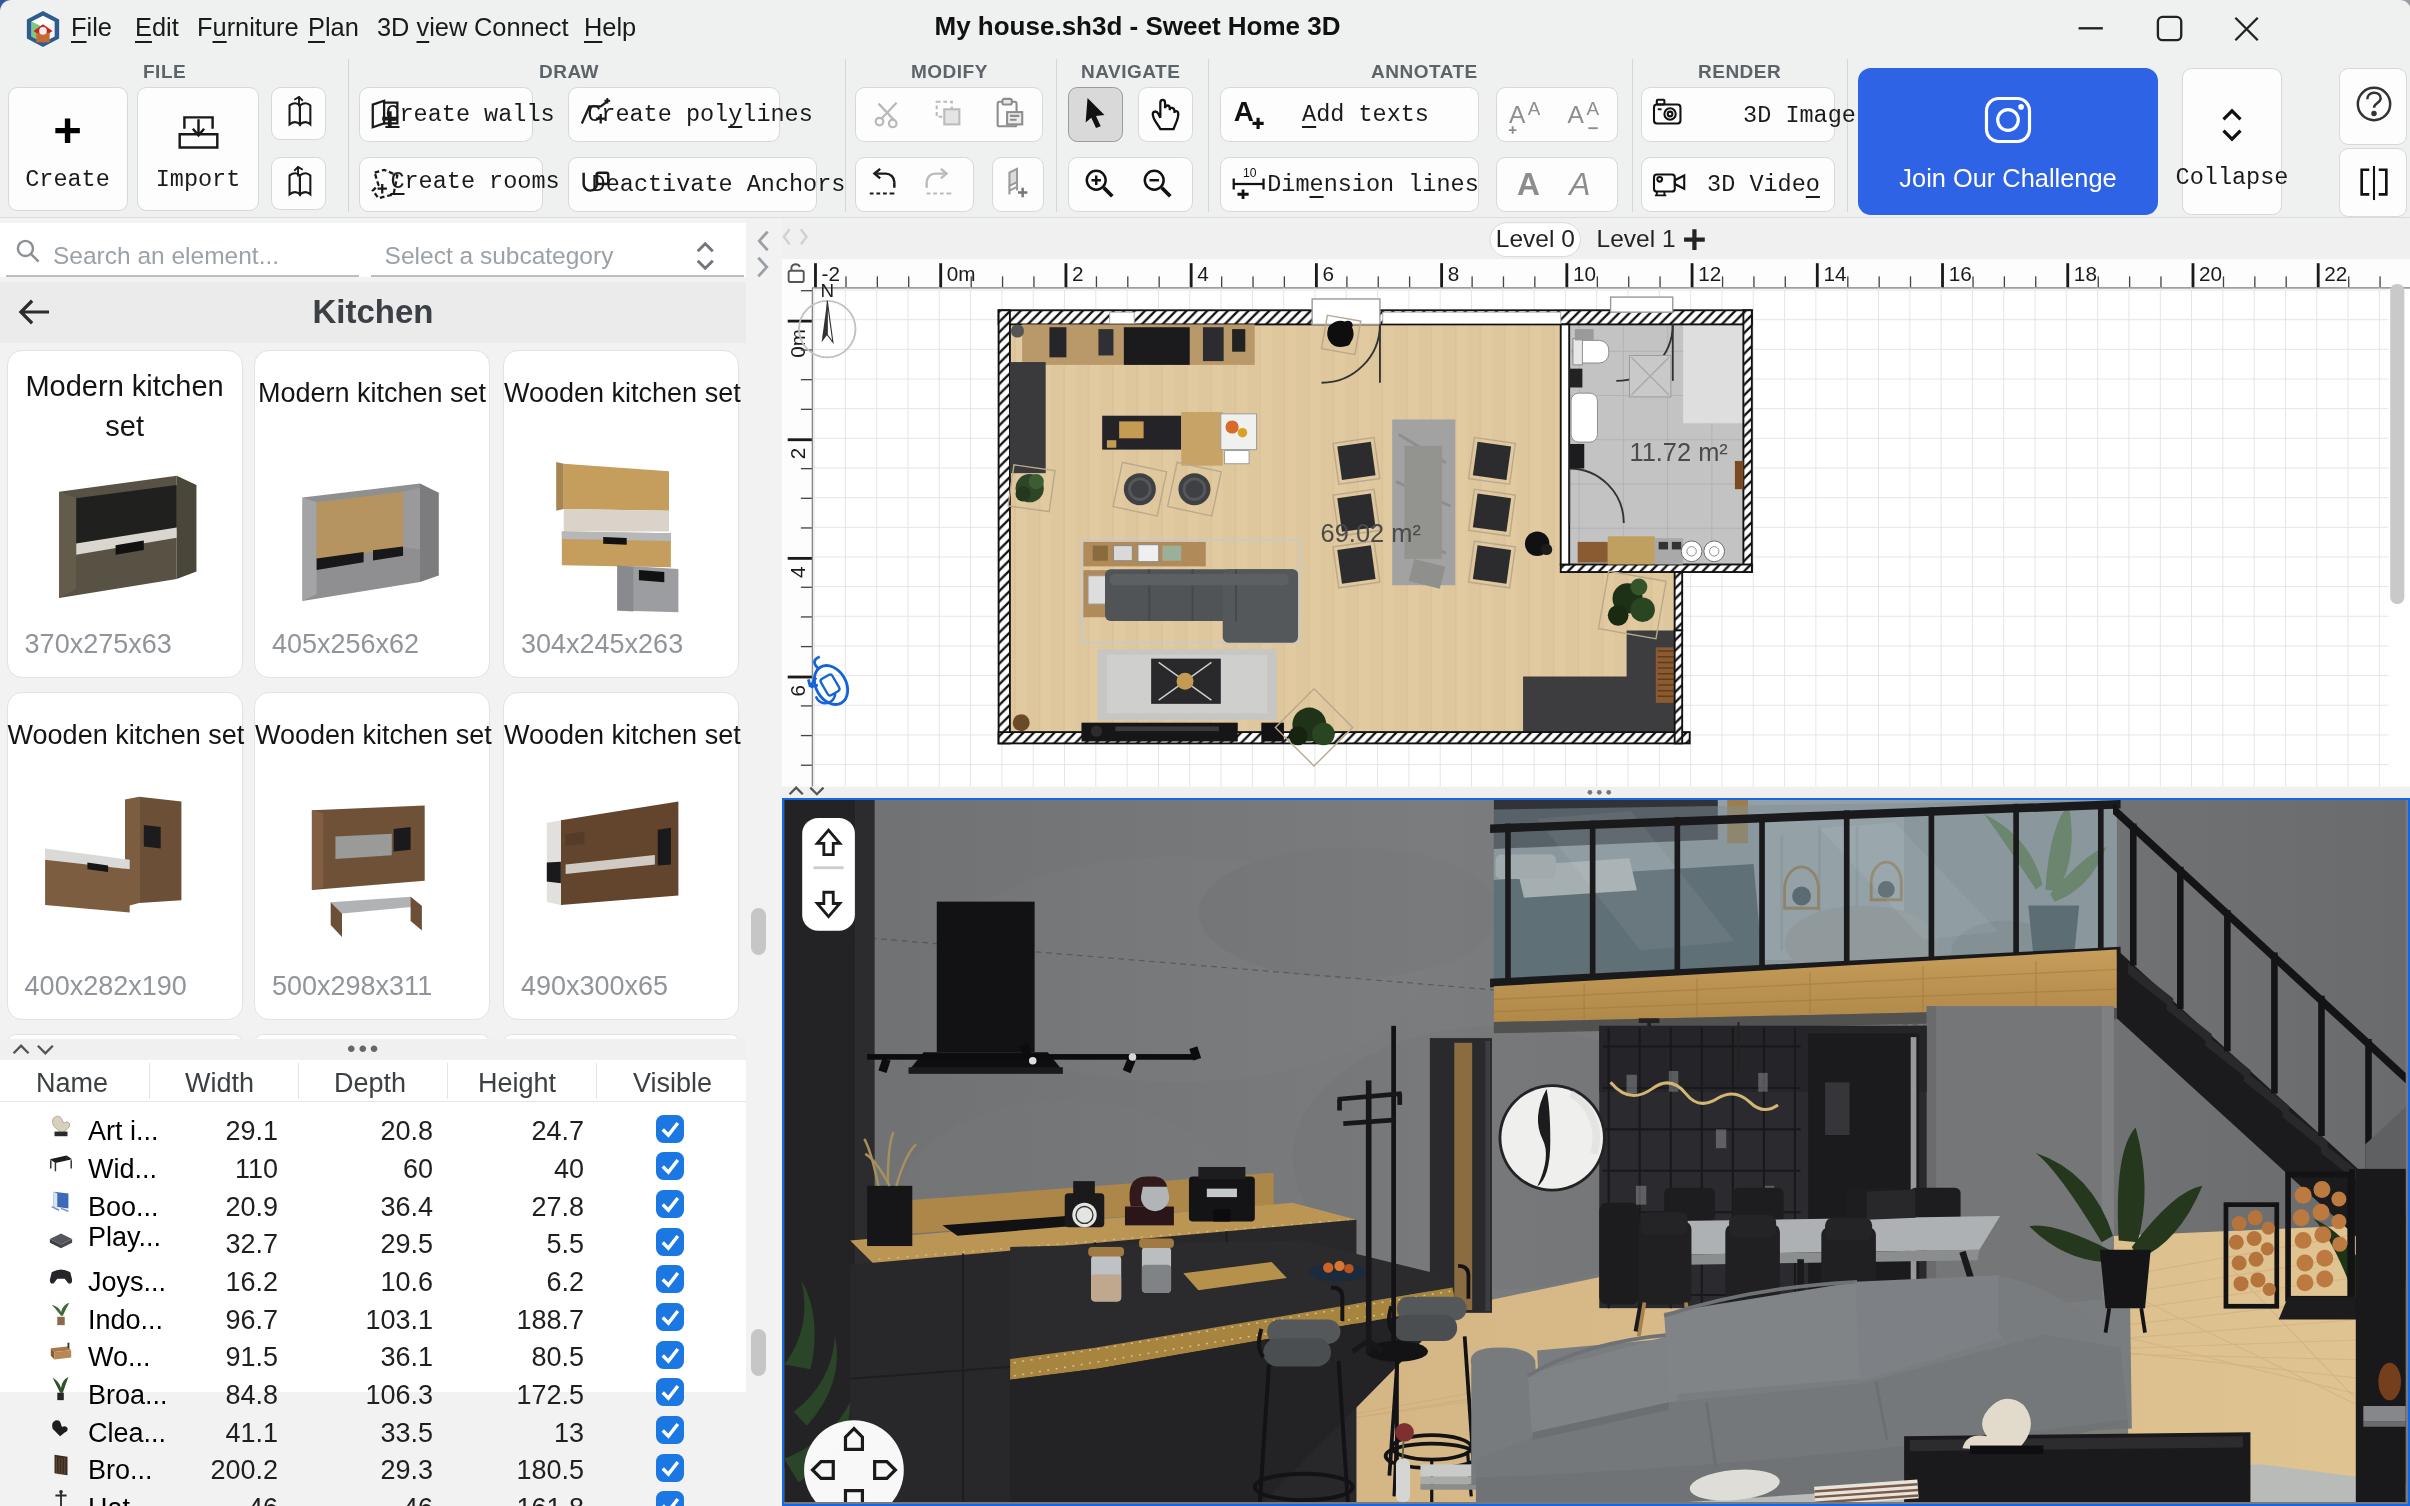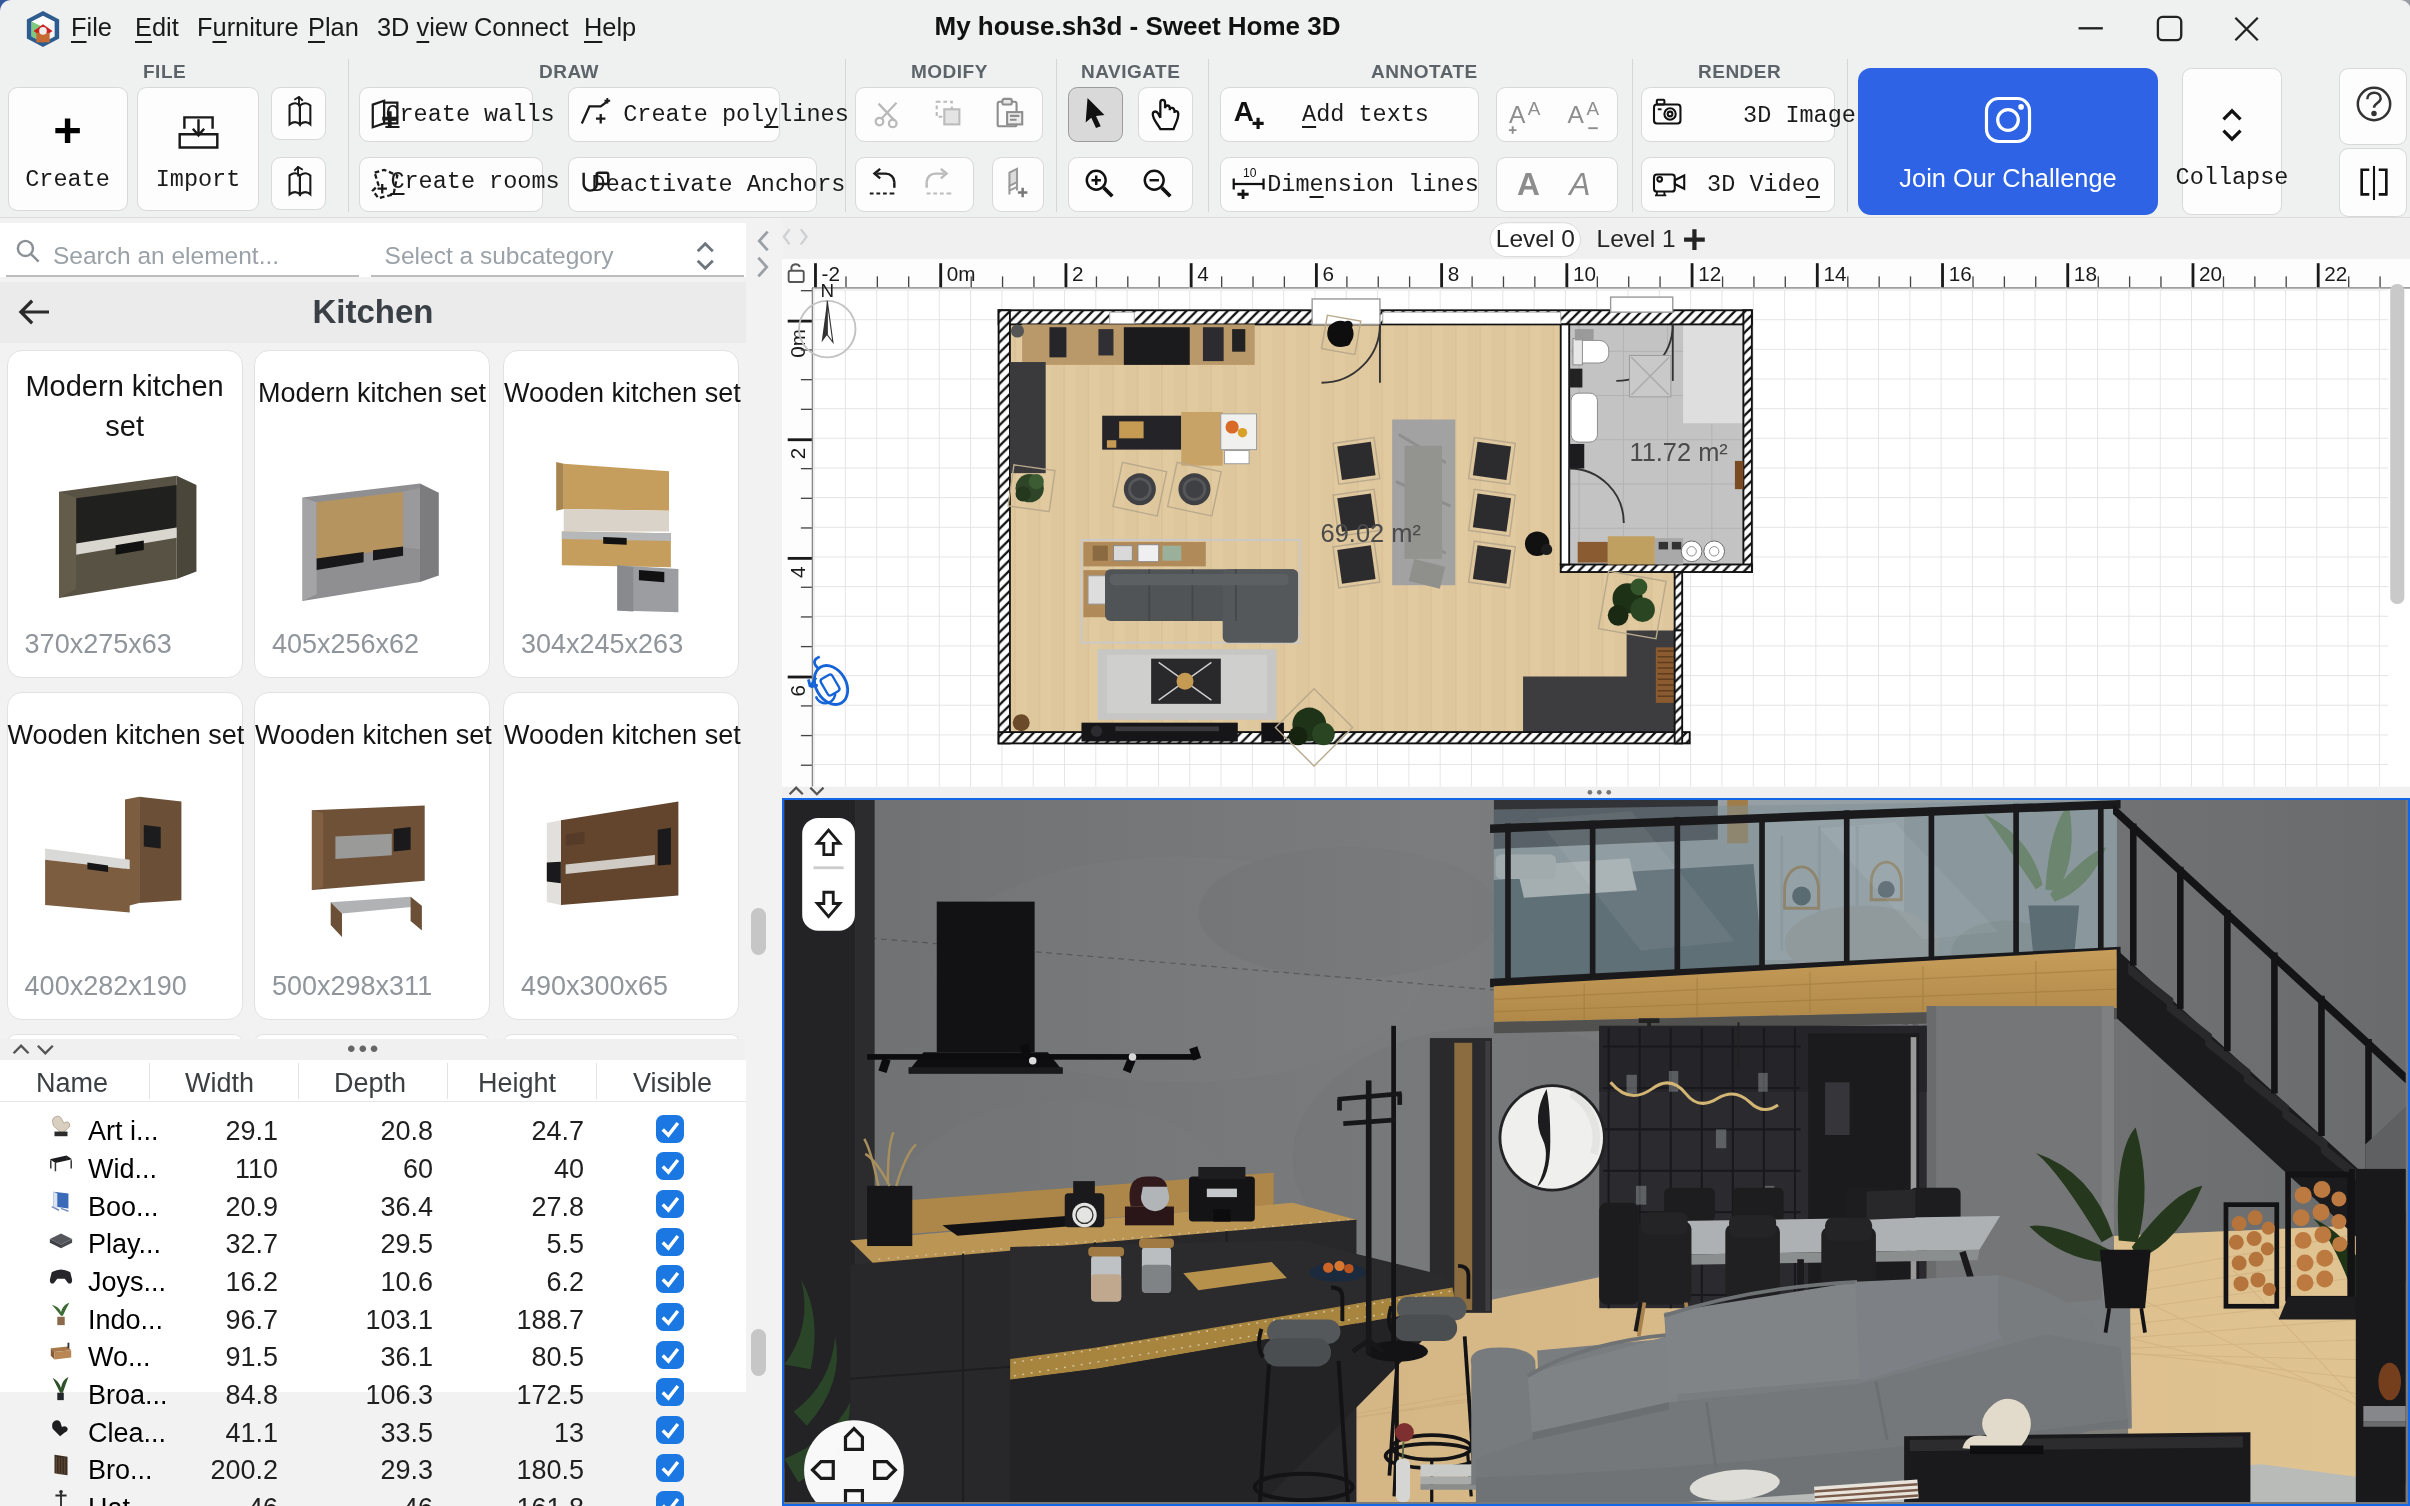--- a/index.html
+++ b/index.html
@@ -82,21 +82,21 @@
   <div class="btn" style="left:359px;top:34px;width:174px;height:55px;"></div>
   <div class="abs btnlbl" style="left:407px;top:34px;width:126px;height:55px;">
       <span><u>C</u>reate walls</span>
     </div>
   <svg class="abs" style="left:369px;top:44px;" width="34" height="34" viewBox="0 0 36 36" fill="none" stroke="#1a1a1a" stroke-width="2.4">
     <path d="M4 8 l12 -4 v24 l-12 4 z"></path>
       <path d="M16 6 h14 v22 h-14"></path>
       <path d="M22 15 v16 M14 23 h16" stroke-width="4"></path>
   </svg>
   <div class="btn" style="left:568px;top:34px;width:212px;height:55px;"></div>
-  <div class="abs btnlbl" style="left:621px;top:34px;width:158px;height:55px;margin-left:36px;">
+  <div class="abs btnlbl" style="left:621px;top:34px;width:158px;height:55px;">
       <span>Create pol<u>y</u>lines</span>
     </div>
   <svg class="abs" style="left:578px;top:44px;" width="36" height="34" viewBox="0 0 38 36" fill="none" stroke="#1a1a1a" stroke-width="2.4">
     <path d="M4 28 L12 10 h12 l8 -6"></path>
       <path d="M28 4 l6 0 m-3 -3 v6" stroke-width="2"></path>
       <path d="M24 18 v10 M19 23 h10"></path>
   </svg>
   <div class="btn" style="left:359px;top:104px;width:184px;height:55px;"></div>
   <div class="abs btnlbl" style="left:407px;top:104px;width:136px;height:48px;">
       <span><u>C</u>reate rooms</span>
@@ -433,21 +433,21 @@
     <div class="cb" style="left:656px;top:130px;">
         <svg width="22.6" height="21" viewBox="0 0 24 22">
           <path d="M4 11 l6 6 L20 4" stroke="#fff" stroke-width="3.6" fill="none"></path>
         </svg>
       </div>
     <div class="abs" style="left:48px;top:166px;"><svg width="26" height="26" viewBox="0 0 28 28">
           <polygon points="2,14 14,8 26,14 14,20" fill="#55575c"></polygon>
           <polygon points="2,14 14,20 14,24 2,18" fill="#3e4045"></polygon>
           <polygon points="26,14 14,20 14,24 26,18" fill="#484a4f"></polygon>
         </svg></div>
-    <div class="rowname" style="left:88px;top:169px;">Play...</div>
+    <div class="rowname" style="left:88px;top:162px;">Play...</div>
     <div class="num" style="left:165px;top:169px;">32.7</div>
     <div class="num" style="left:320px;top:169px;">29.5</div>
     <div class="num" style="left:471px;top:169px;">5.5</div>
     <div class="cb" style="left:656px;top:168px;">
         <svg width="22.6" height="21" viewBox="0 0 24 22">
           <path d="M4 11 l6 6 L20 4" stroke="#fff" stroke-width="3.6" fill="none"></path>
         </svg>
       </div>
     <div class="abs" style="left:48px;top:203px;"><svg width="26" height="26" viewBox="0 0 28 28">
           <path d="M4 10 q10 -6 20 0 l2 8 q0 5 -4 4 l-4 -5 h-8 l-4 5 q-4 1 -4 -4 z" fill="#26262a"></path>

